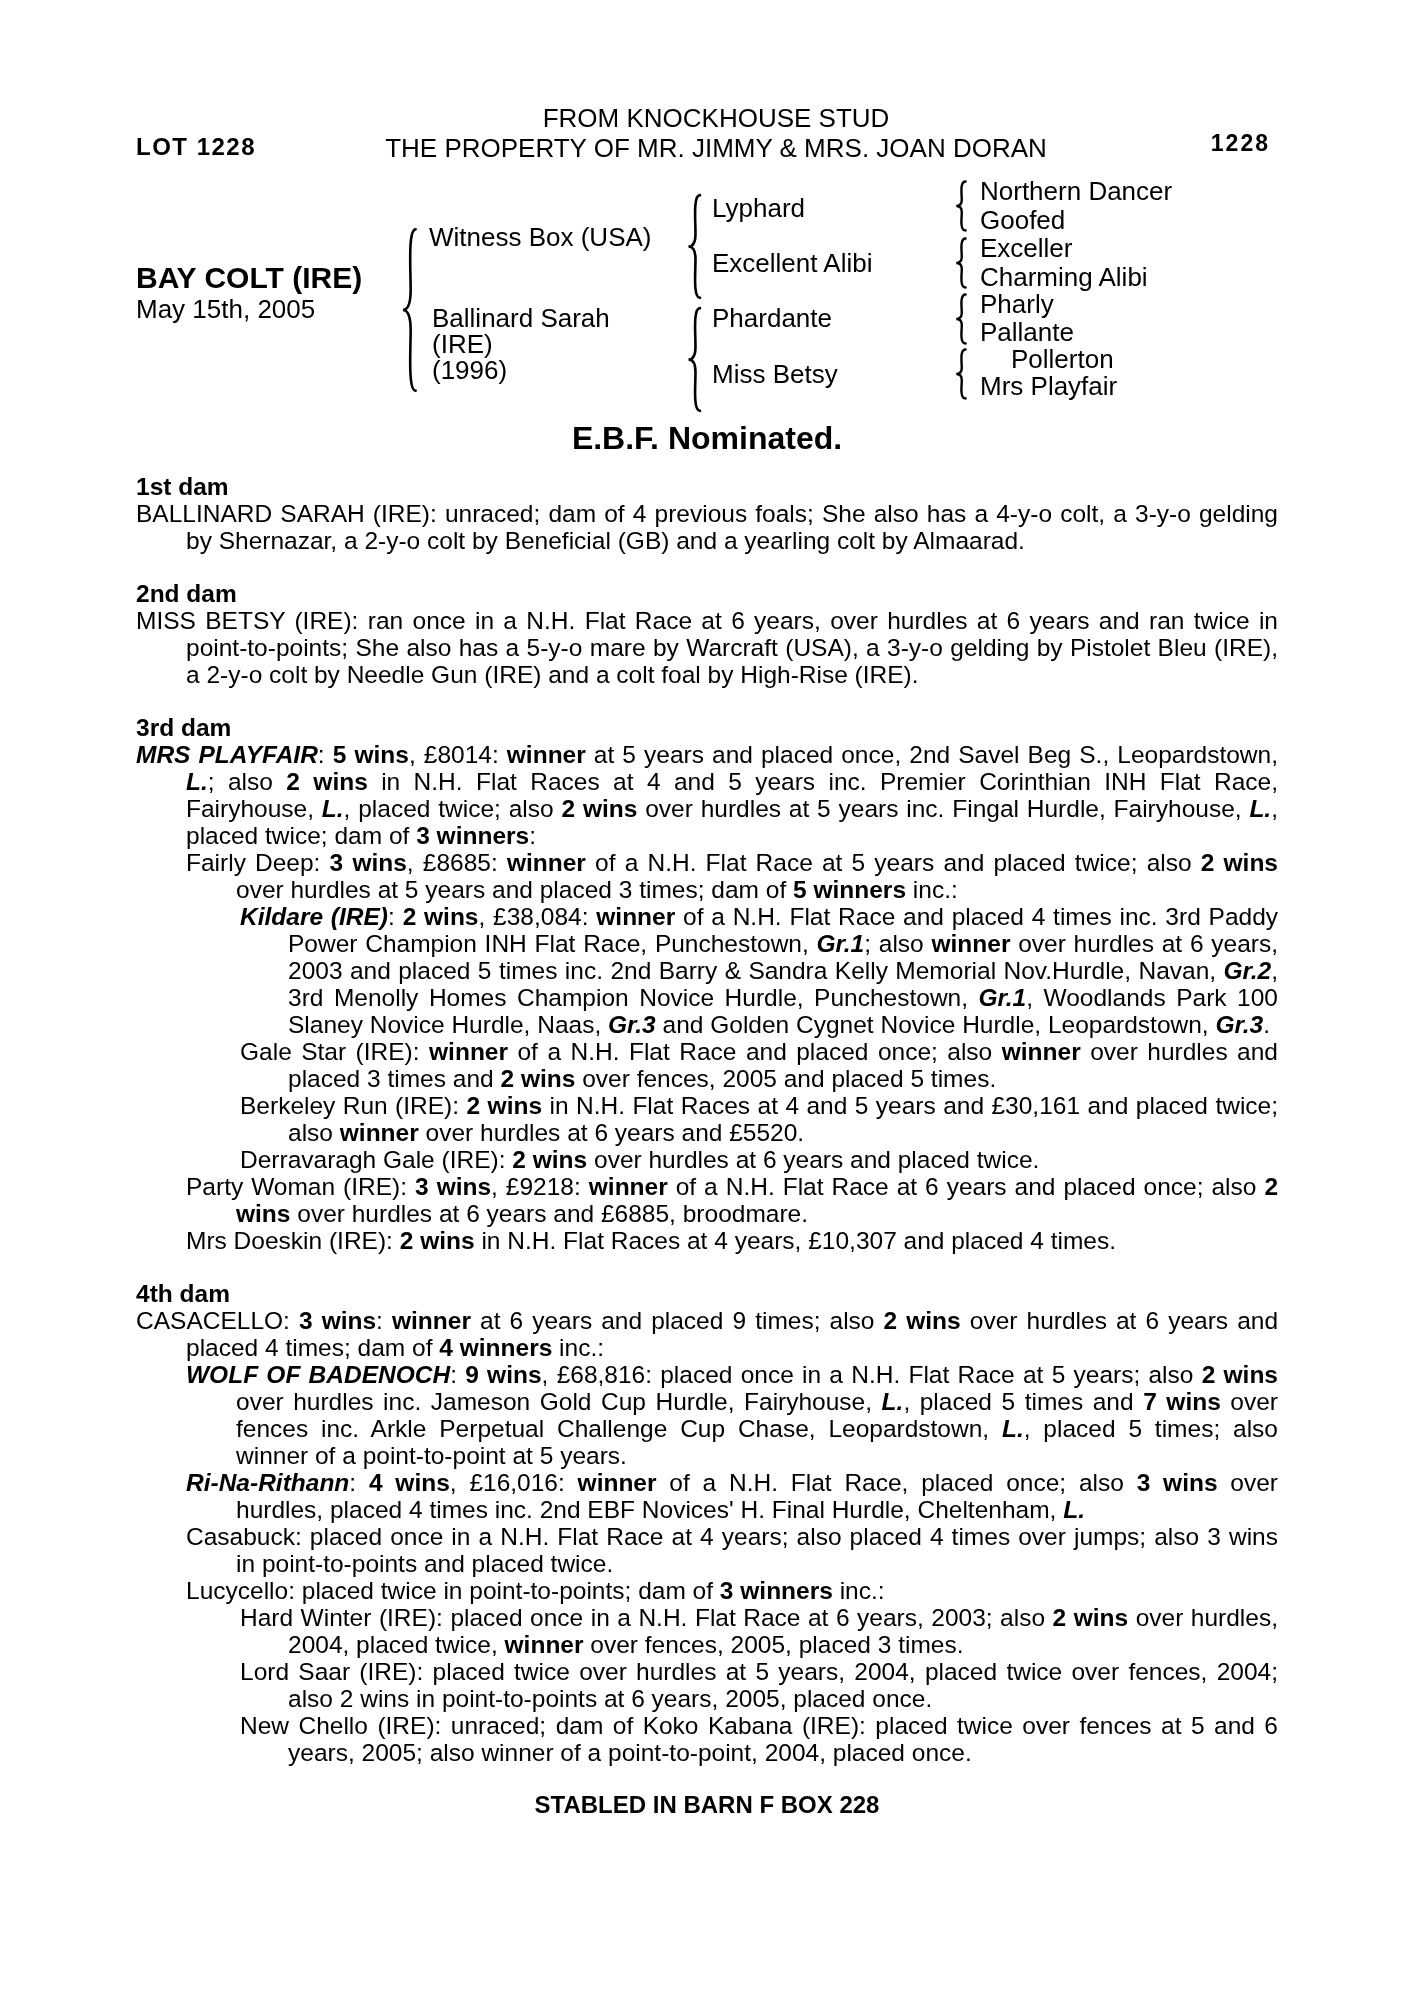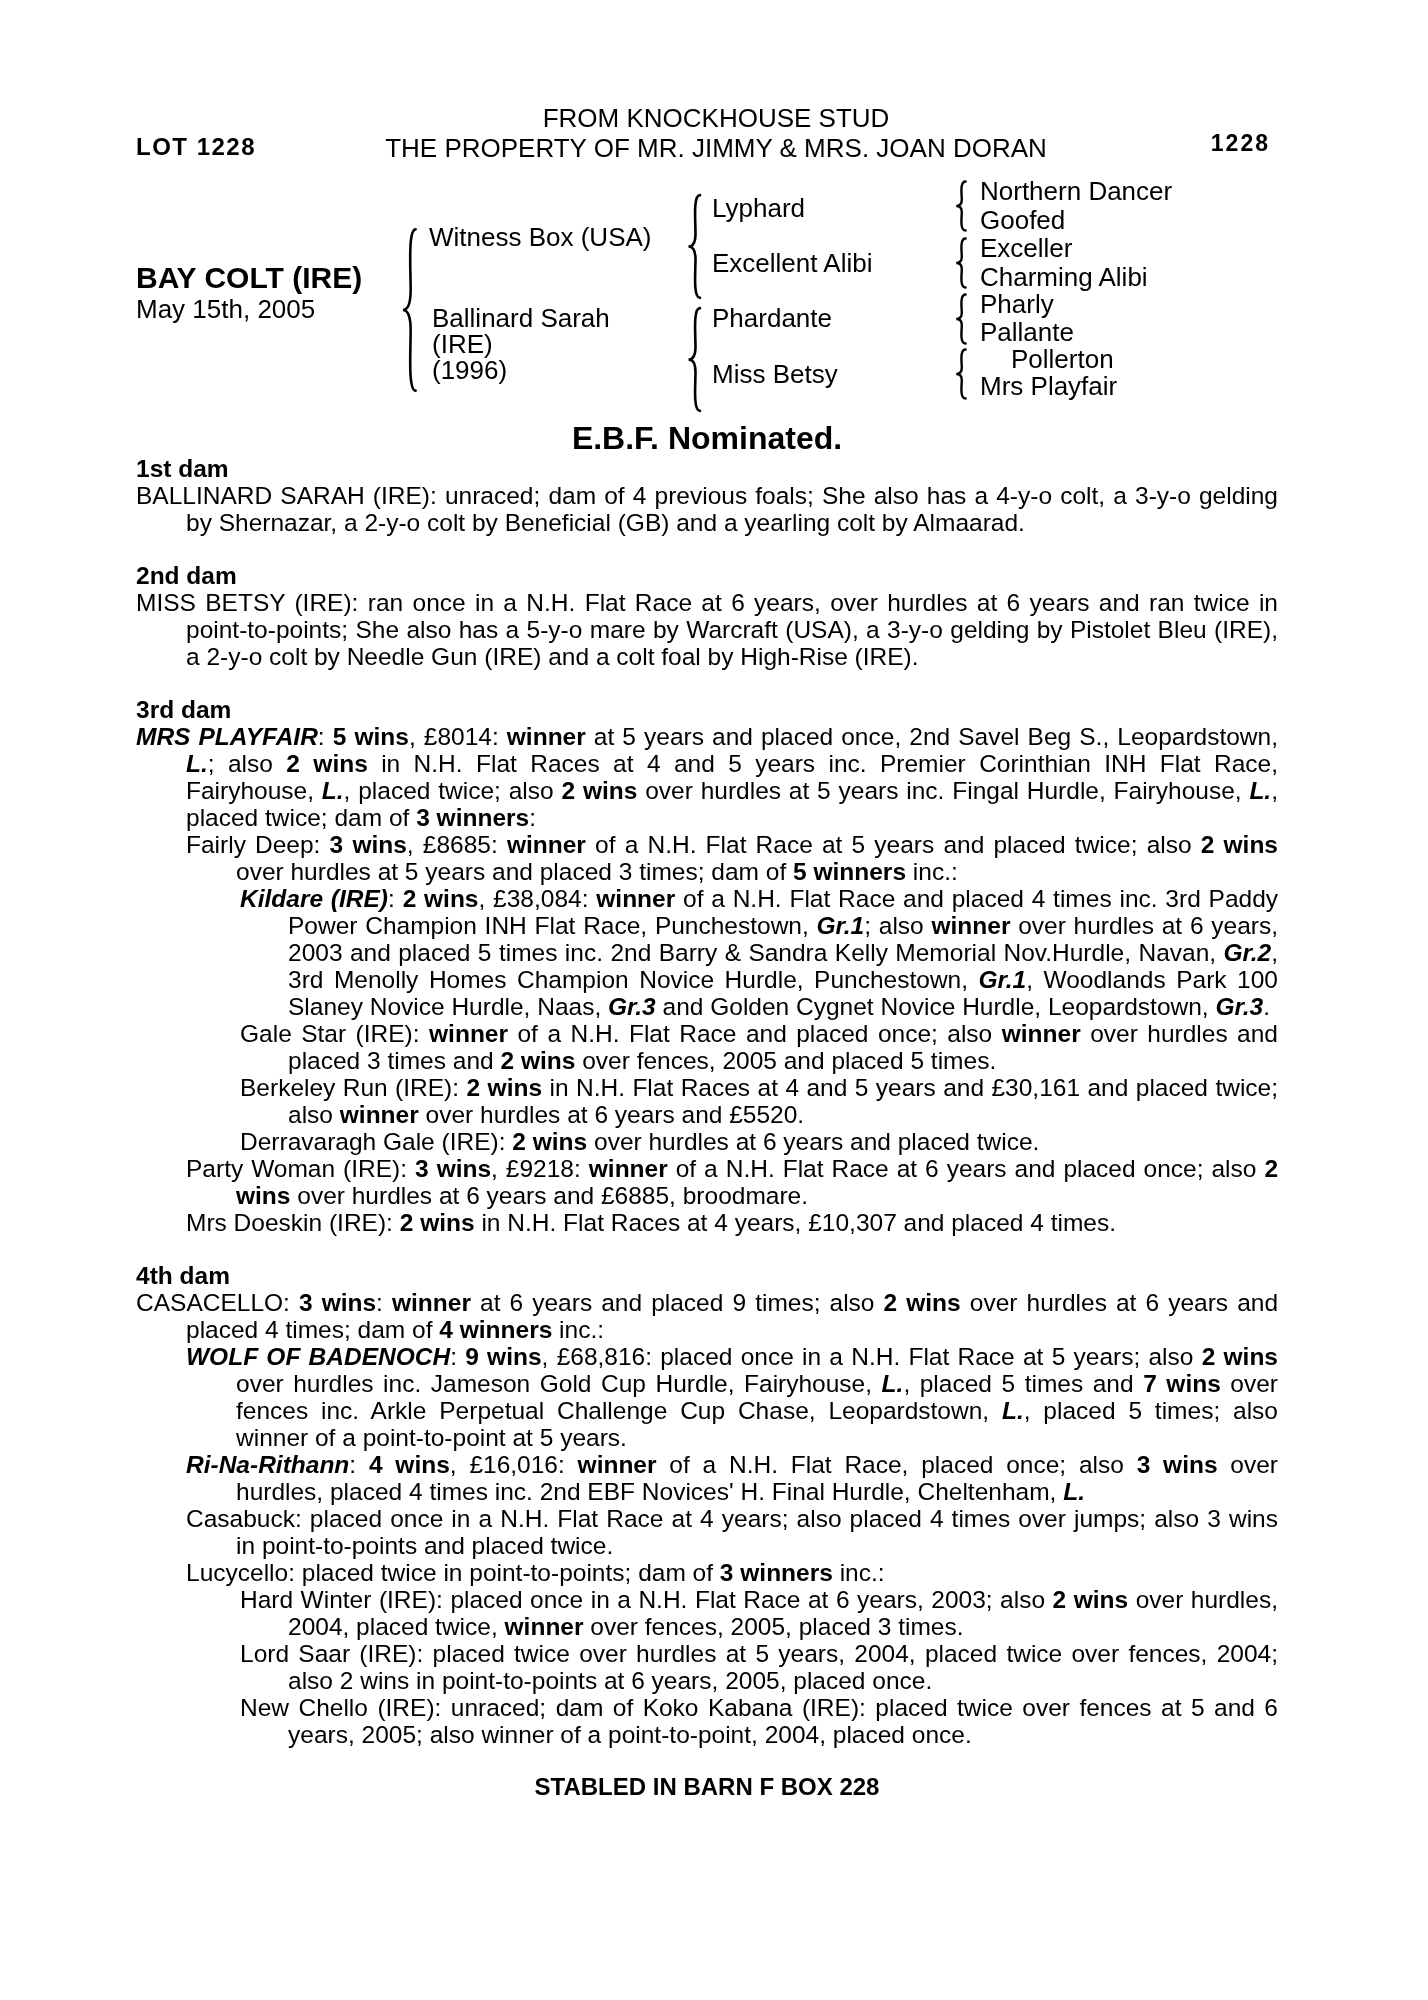--- a/index.html
+++ b/index.html
@@ -38,21 +38,21 @@
   .ebf {
     position:absolute; left:136px; top:420px; width:1142px;
     text-align:center; font-size:32px; font-weight:bold;
   }
   
   .body-col {
     position:absolute; left:136px; top:455px; width:1142px;
     font-size:24.5px; line-height:27px; text-align:justify;
   }
   .dam-heading { font-weight:bold; margin-top:26px; }
-  .dam-heading:first-child { margin-top:0; }
+  .dam-heading:first-child { margin-top:18px; }
   p.para { margin:0; }
   .i0 { padding-left:50px;  text-indent:-50px; }
   .i1 { padding-left:100px; text-indent:-50px; }
   .i2 { padding-left:152px; text-indent:-48px; }
   .b { font-weight:bold; }
   .s { font-style:italic; }
   .stabled {
     text-align:center; font-weight:bold; font-size:24px; margin-top:25px;
     text-indent:0;
   }

